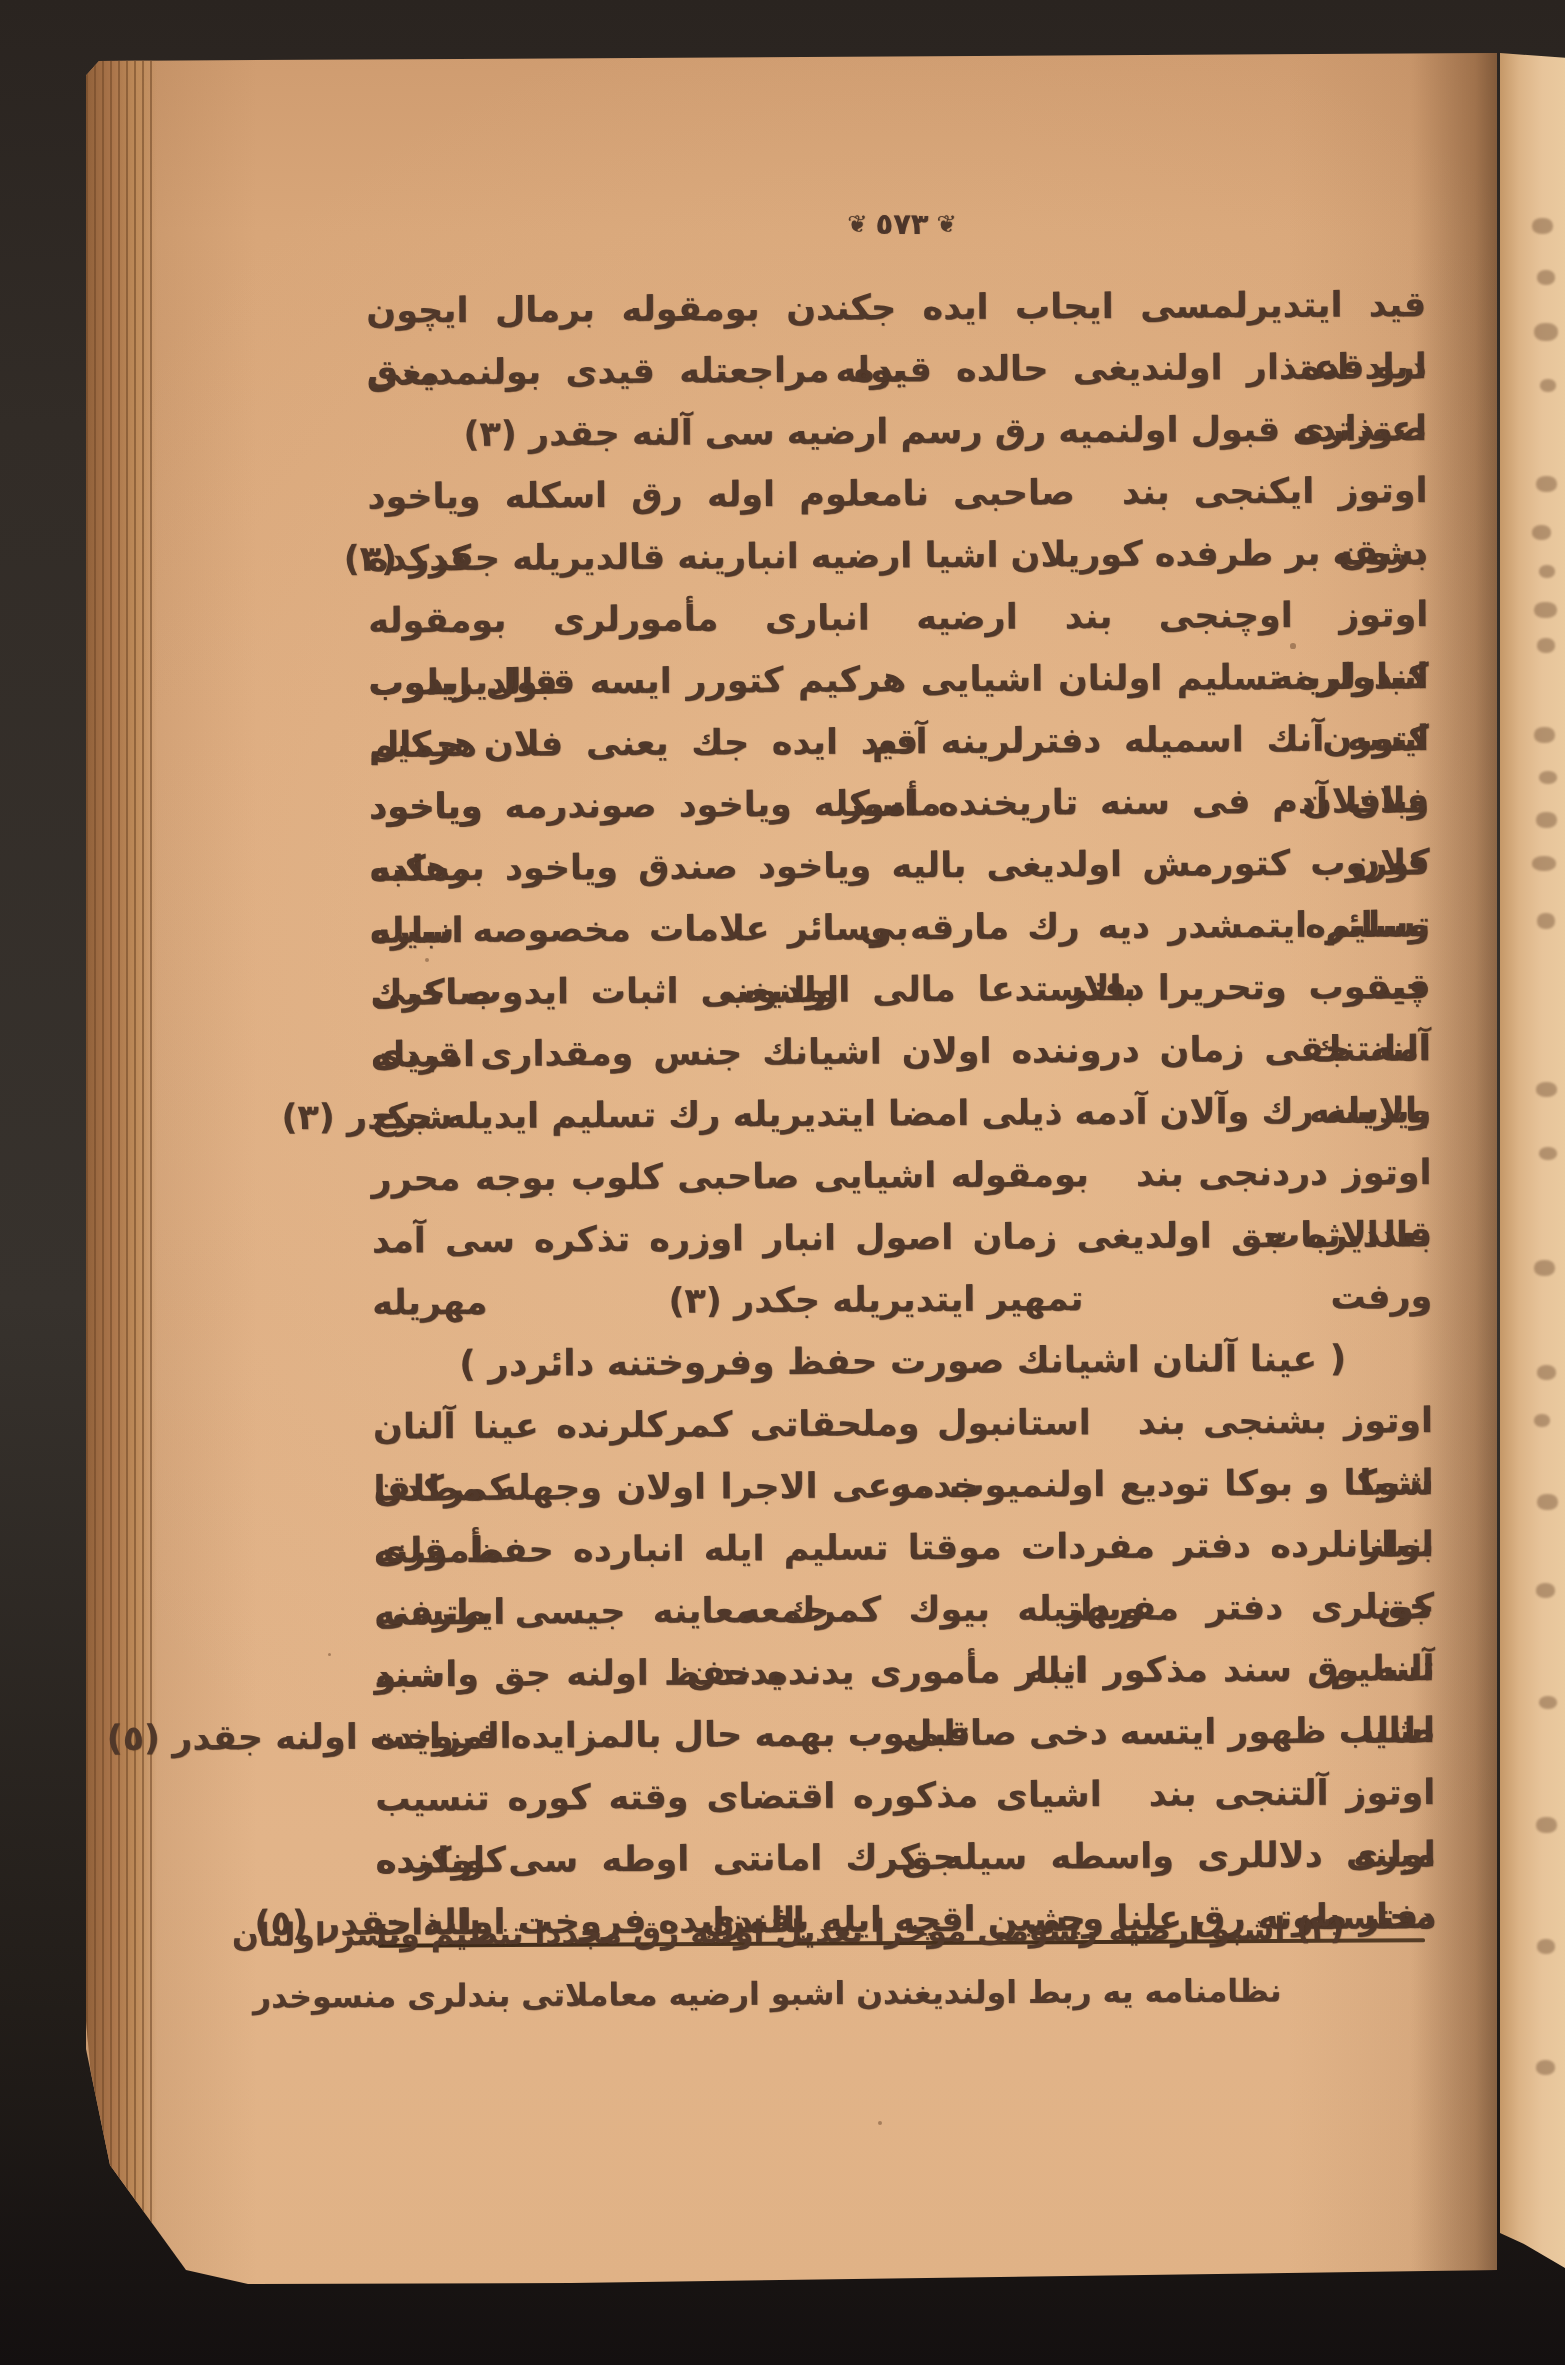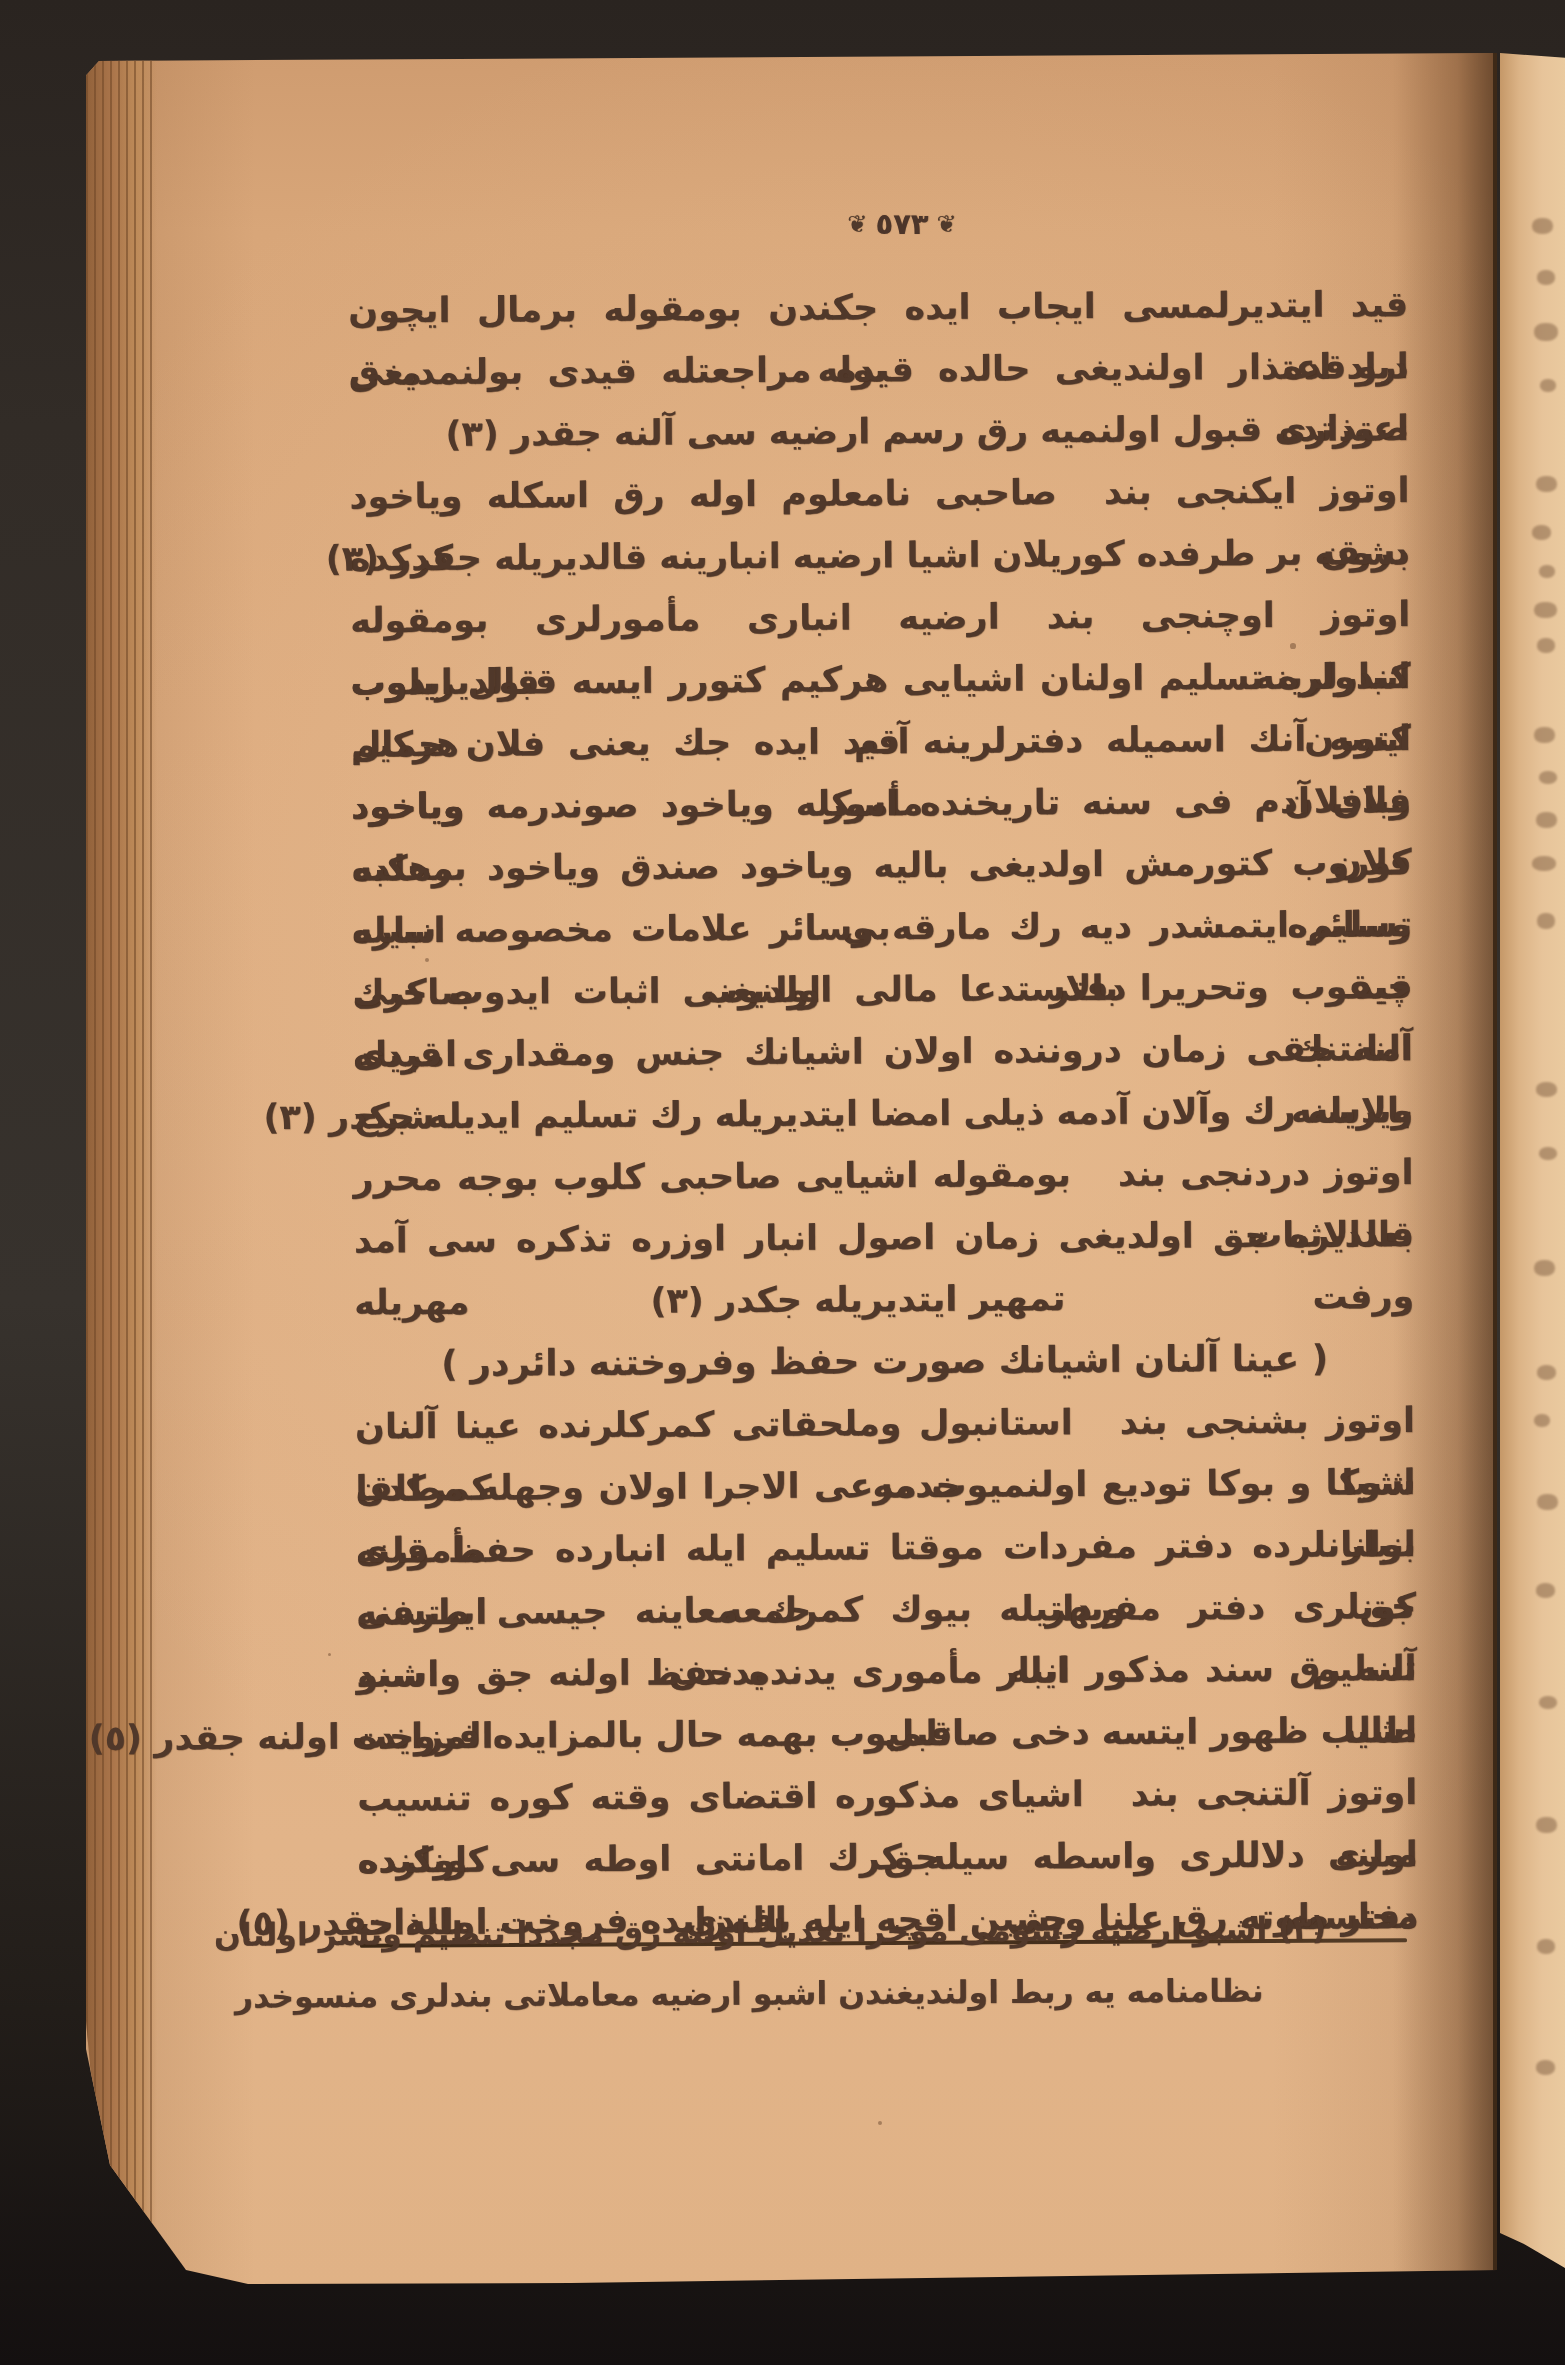--- a/index.html
+++ b/index.html
@@ -10,21 +10,21 @@
 
   
   .page{position:absolute;left:86px;top:53px;width:1411px;height:2236px;
     background:
       radial-gradient(115% 75% at 58% 42%, rgba(236,196,152,.55) 0%, rgba(236,196,152,0) 60%),
       linear-gradient(90deg, rgba(150,100,60,.30) 0%, rgba(150,100,60,0) 12%),
       linear-gradient(270deg, rgba(120,75,40,.38) 0%, rgba(120,75,40,.10) 7%, rgba(120,75,40,0) 16%),
       linear-gradient(180deg,#cf9c70 0%,#d8a679 8%,#dcaa7e 30%,#deae83 55%,#e2b489 80%,#e0b286 100%);
     clip-path:polygon(13px 8px,1411px 0px,1411px 2217px,485px 2230px,162px 2231px,
       100px 2217px,24px 2112px,0px 1996px,0px 22.6px);
-    border-top-left-radius:21px;}
+    border-top-left-radius:21px;padding-left:18px;}
   
   .edge-band{position:absolute;left:0;top:0;width:71px;height:100%;
     background:
       repeating-linear-gradient(90deg, rgba(110,70,38,.55) 0 1.6px, rgba(110,70,38,0) 1.6px 8px),
       linear-gradient(90deg,#91613a 0%,#a9744a 35%,#bd8a58 70%,rgba(189,138,88,0) 100%);
     clip-path:polygon(0 0,100% 0,100% 100%,48px 100%,8px 92%,0 88%);}
   
   .gutter-shadow{position:absolute;right:0;top:0;width:105px;height:100%;
     background:linear-gradient(90deg, rgba(90,55,28,0) 0%, rgba(95,58,30,.28) 62%, rgba(60,36,18,.6) 100%);}
   .gutter-line{position:absolute;right:-1.6px;top:0;width:5.7px;height:100%;

